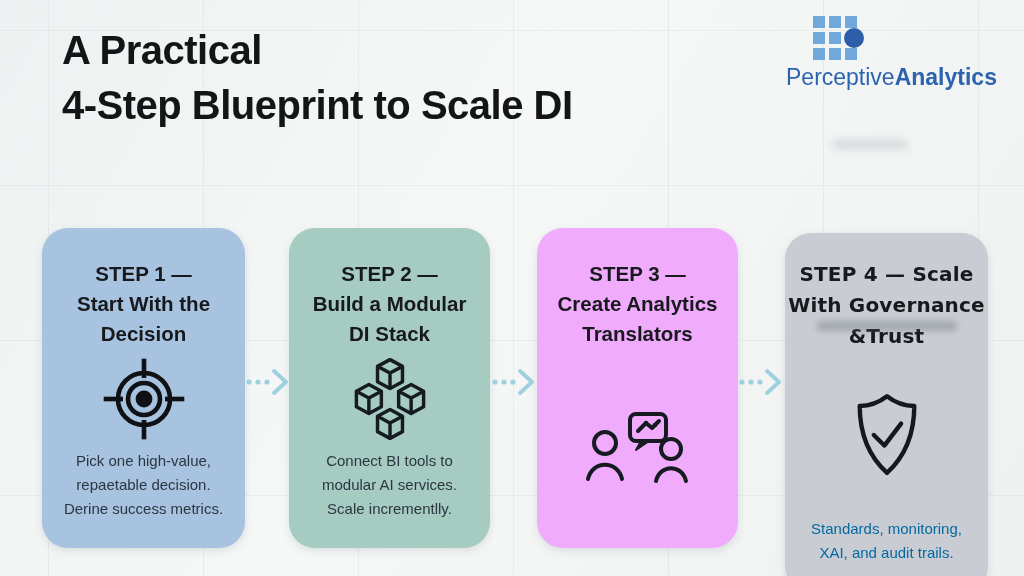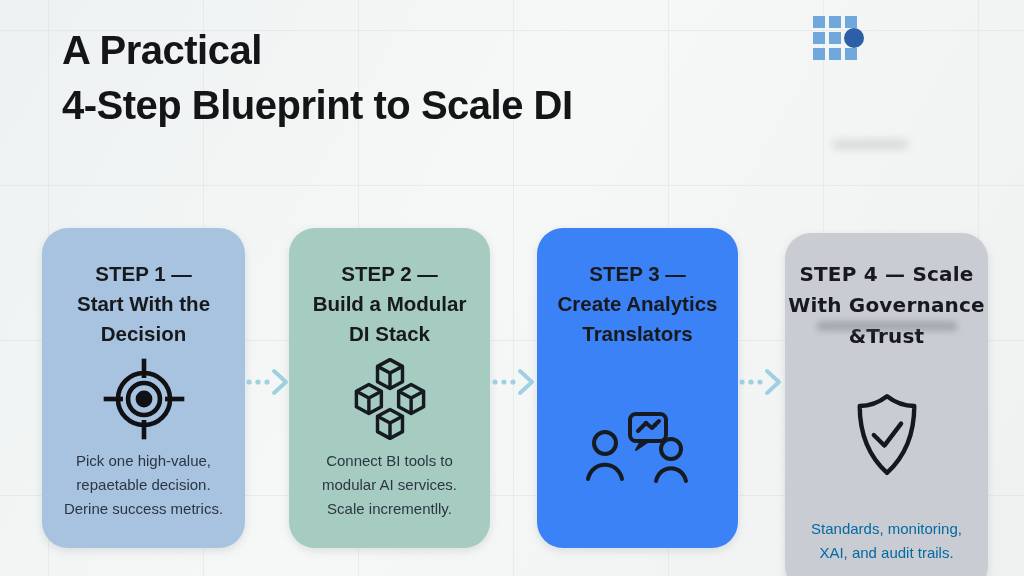--- a/index.html
+++ b/index.html
@@ -83,20 +83,21 @@
         <rect x="16" y="0" width="12" height="12"></rect>
         <rect x="32" y="0" width="12" height="12"></rect>
       <rect x="0" y="16" width="12" height="12"></rect>
         <rect x="16" y="16" width="12" height="12"></rect>
       <rect x="0" y="32" width="12" height="12"></rect>
         <rect x="16" y="32" width="12" height="12"></rect>
         <rect x="32" y="32" width="12" height="12"></rect>
     </g>
     <circle cx="41" cy="22" r="10" fill="#2D5FA9"></circle>
   </svg>
+  <div class="logo-text" style="color:#2B63AE"><span class="reg">Perceptive</span><span class="bold">Analytics</span></div>
   <div class="logo-smudge"></div>
 </div>
 
 <section class="card card-1" style="background: rgb(167, 195, 223);">
   <h2 class="card-title">STEP 1 —
 Start With the
 Decision</h2>
   <div class="icon-wrap">
     <svg width="84" height="84" viewBox="0 0 100 100" fill="none" stroke="#101114" stroke-width="5.5">
       <circle cx="50" cy="50" r="31"></circle>
@@ -129,21 +130,21 @@
       <use href="#cube" x="28" y="50"></use>
       <use href="#cube" x="72" y="50"></use>
       <use href="#cube" x="50" y="76"></use>
     </svg>
   </div>
   <p class="card-body">Connect BI tools to
 modular AI services.
 Scale incrementlly.</p>
 </section>
 
-<section class="card card-3" style="background: #3b82f6;">
+<section class="card card-3" style="background: #f0abfc;">
   <h2 class="card-title">STEP 3 —
 Create Analytics
 Translators</h2>
   <div class="icon-wrap">
     <svg width="110" height="80" viewBox="0 0 110 80" fill="none" stroke="#161b21" stroke-width="4" stroke-linecap="round" stroke-linejoin="round">
       <rect x="47" y="5" width="36" height="27" rx="6"></rect>
       <path d="M58,32 L53,41 L66,32" fill="#161b21" stroke-width="2"></path>
       <path d="M55,22 L63,14 L69,19 L76,12"></path>
       <circle cx="63" cy="14" r="2.2" fill="#161b21" stroke="none"></circle>
       <circle cx="72" cy="16" r="2.2" fill="#161b21" stroke="none"></circle>

